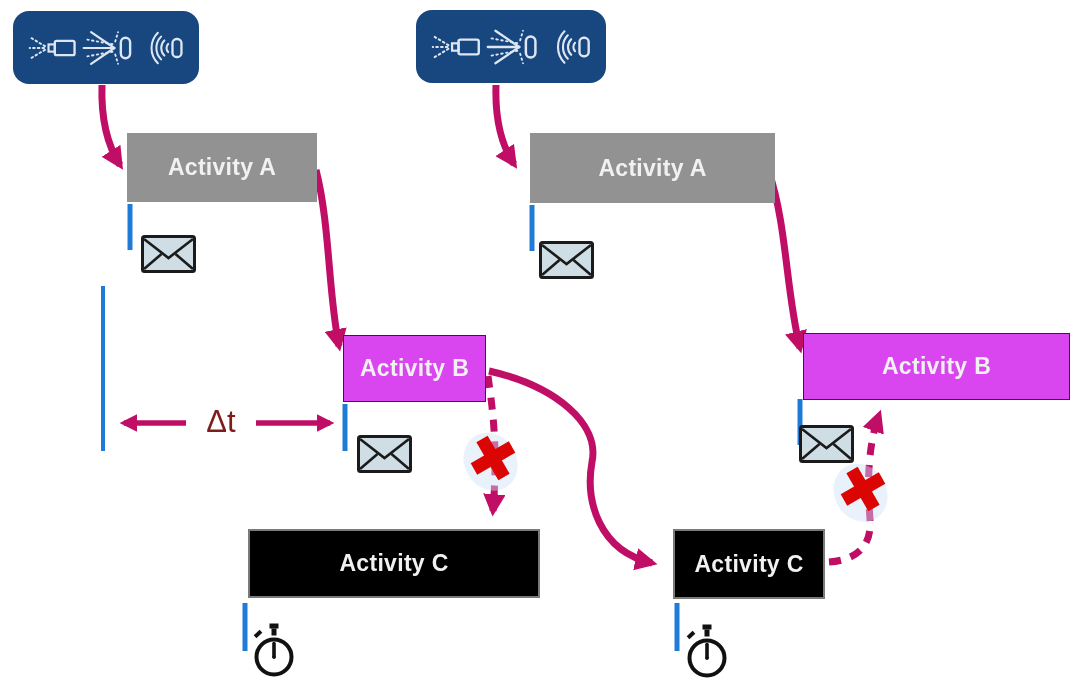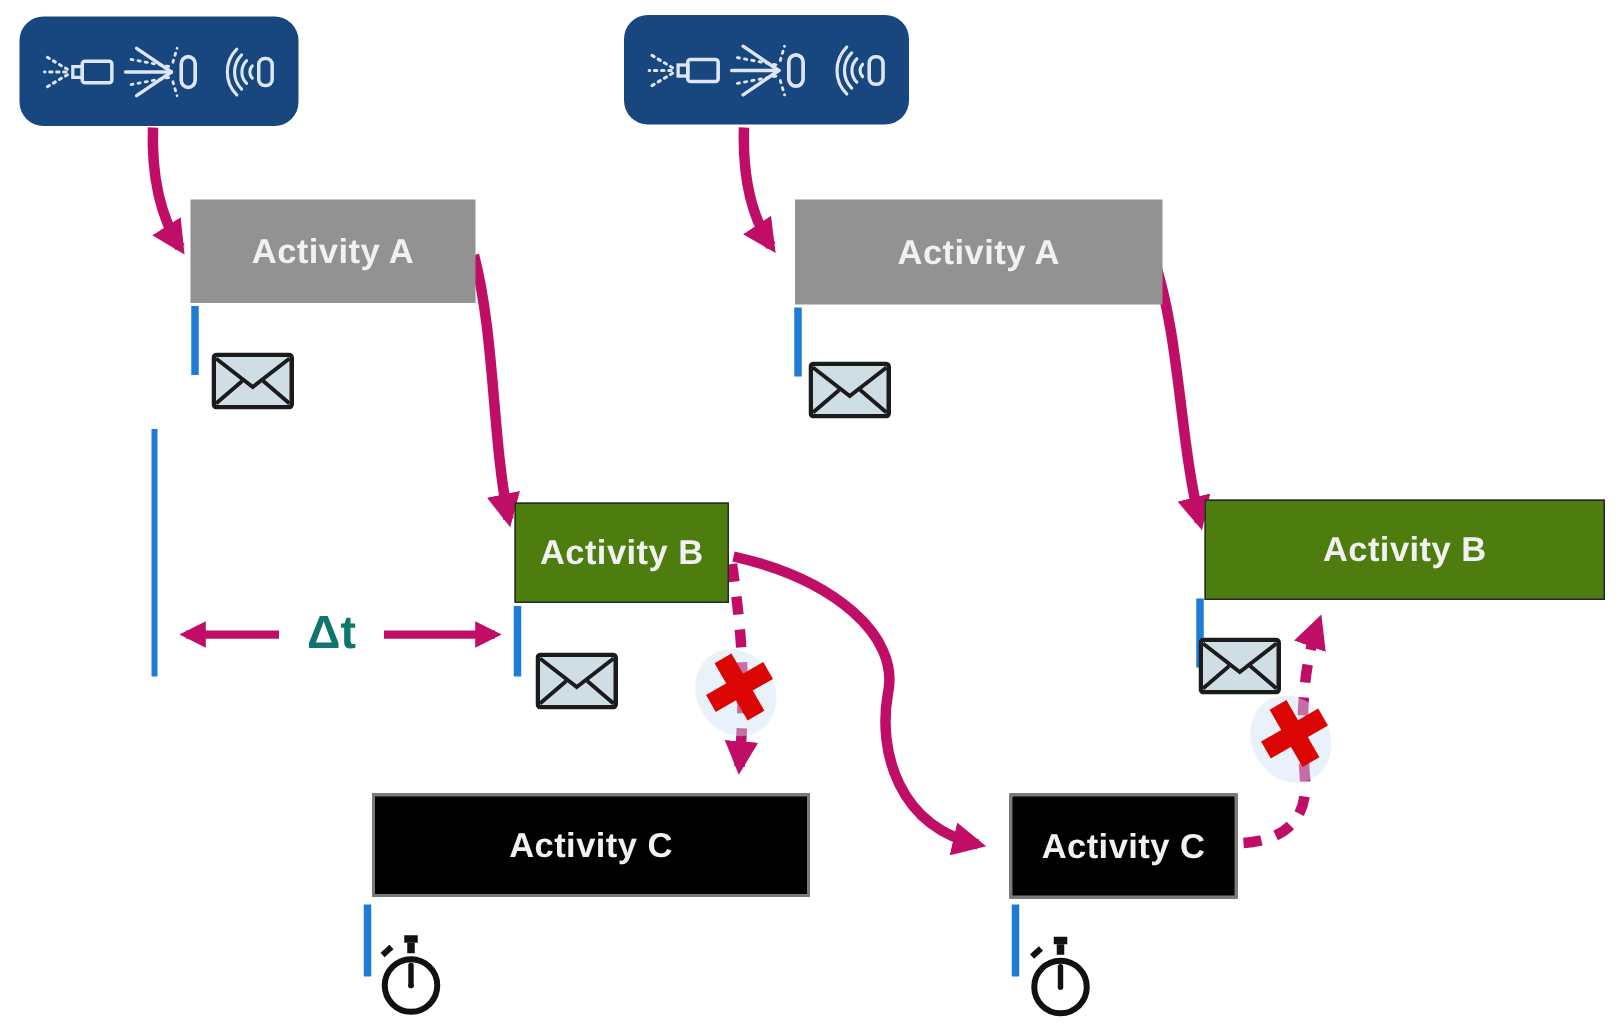--- a/index.html
+++ b/index.html
@@ -16,32 +16,32 @@
   .sensor-panel.left{left:13px;top:11px;width:186px;height:73px;}
   .sensor-panel.right{left:416px;top:10px;width:190px;height:73px;}
   .sensor-icon{display:block;}
   .activity{
     position:absolute;display:flex;align-items:center;justify-content:center;
     color:#F1F1F1;font-weight:bold;font-size:23px;letter-spacing:.3px;
     box-sizing:border-box;
     text-align:right;
   }
   .act-a{background:#929292;}
-  .act-b{background:#4d7c0f;border:1px solid #26282b;}
+  .act-b{background:#d946ef;border:1px solid #26282b;}
   .act-c{background:#000000;border:2px solid #7a7a7a;}
   .a-left{left:127px;top:133px;width:190px;height:69px;}
   .b-left{left:343px;top:335px;width:143px;height:67px;}
   .c-left{left:248px;top:529px;width:292px;height:69px;}
   .a-right{left:530px;top:133px;width:245px;height:70px;}
   .b-right{left:803px;top:333px;width:267px;height:67px;}
   .c-right{left:673px;top:529px;width:152px;height:70px;}
   .delta-label{
     position:absolute;left:192px;top:403px;width:58px;height:38px;
     display:flex;align-items:center;justify-content:center;
-    font-weight:bold;font-size:31px;color:#0f766e;
+    font-weight:normal;font-size:31px;color:#7f1d1d;
   }
   .glyph{position:absolute;}
 </style>
 </head>
 <body>
 
 <div class="canvas">
 
   <svg class="overlay" viewBox="0 0 1080 682">
     <defs>

